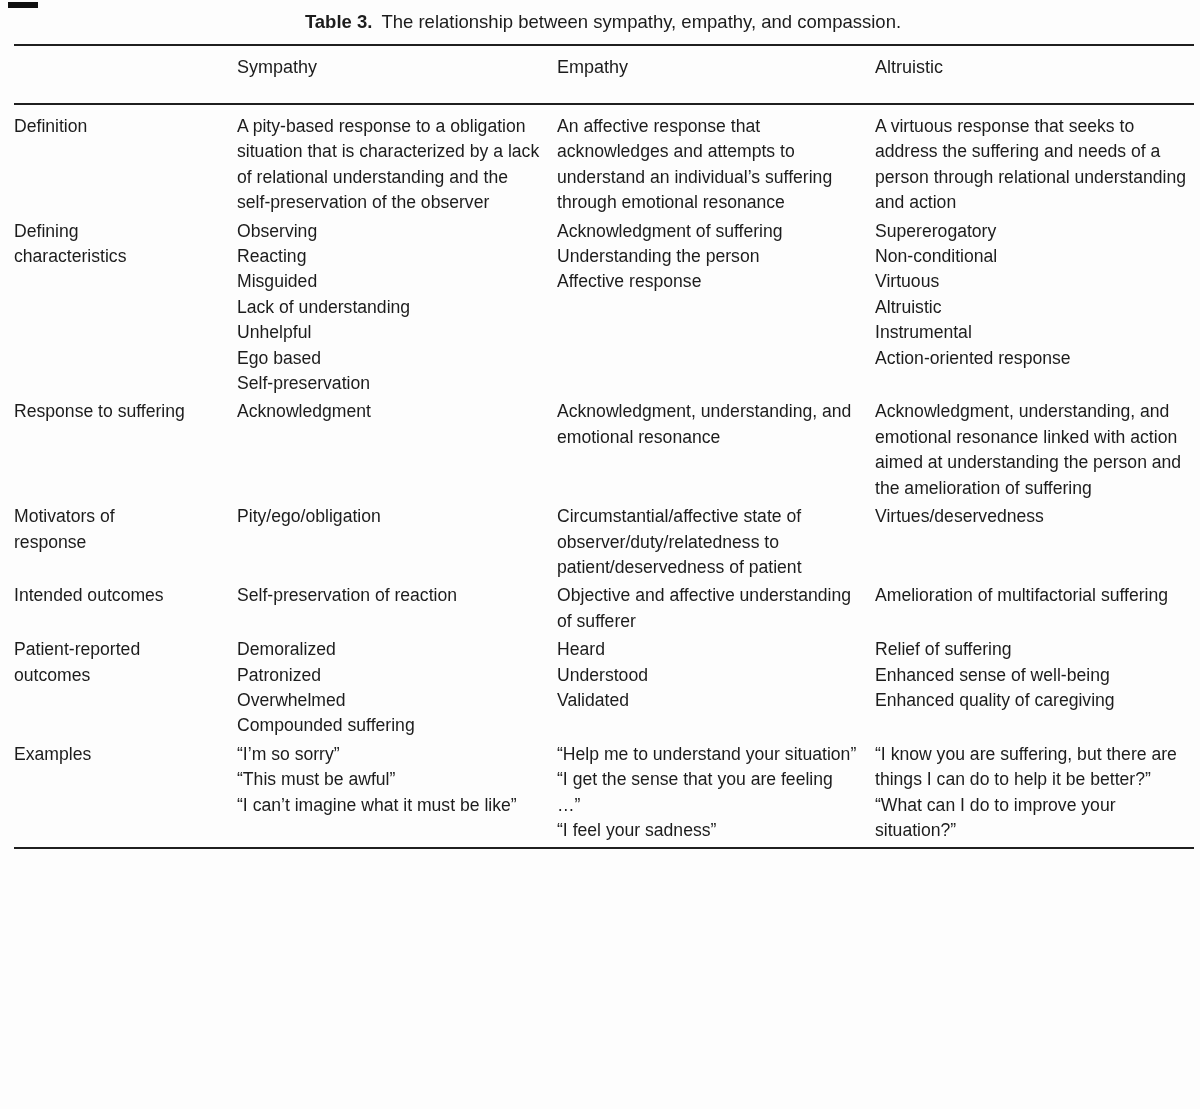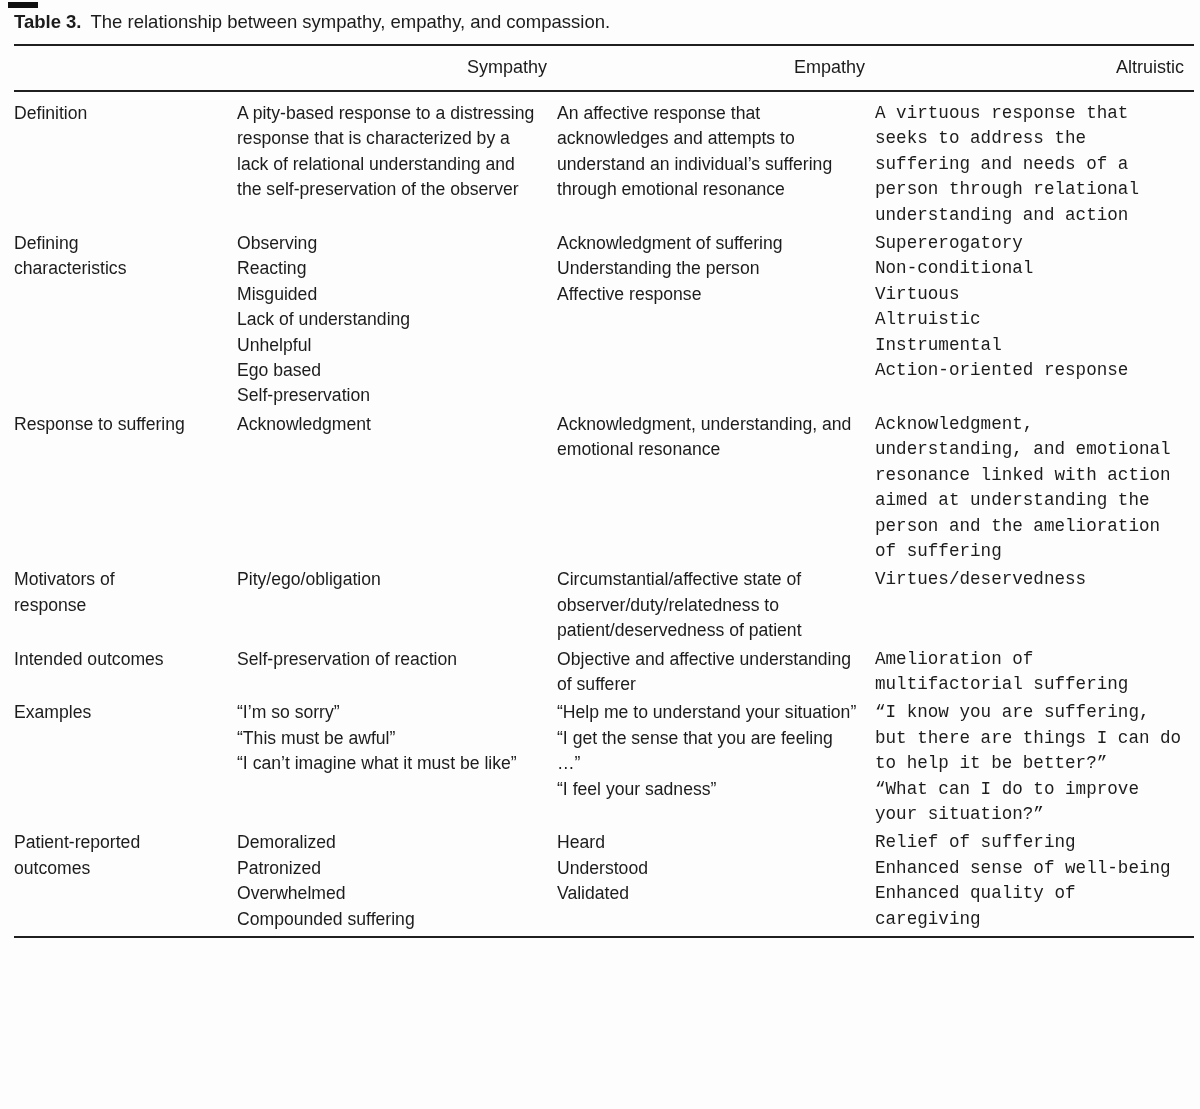--- a/index.html
+++ b/index.html
@@ -25,52 +25,53 @@
     top: 2px;
     width: 30px;
     height: 6px;
     background: #101010;
   }
   .table-title {
     padding-top: 10px;
     padding-bottom: 10px;
     font-size: 18.5px;
     line-height: 24px;
+    text-align: center;
   }
   .table-title .title-label {
     font-weight: bold;
     margin-right: 9px;
   }
   table.paper-table {
     border-collapse: collapse;
     table-layout: fixed;
     width: 1180px;
     border-top: 2px solid #1f1f1f;
     border-bottom: 2px solid #1f1f1f;
   }
   col.c-label      { width: 223px; }
   col.c-sympathy   { width: 320px; }
   col.c-empathy    { width: 318px; }
   col.c-compassion { width: 319px; }
   th {
-    text-align: right;
+    text-align: left;
     font-weight: normal;
     font-size: 18px;
     line-height: 25px;
-    padding: 9px 10px 10px 0;
+    padding: 9px 10px 23px 0;
     border-bottom: 2px solid #1f1f1f;
   }
   td {
     vertical-align: top;
     font-size: 17.6px;
     line-height: 25.4px;
     padding: 3px 14px 0 0;
     white-space: pre-line;
   }
-  td.compassion-cell { padding-right: 4px; font-family: Liberation Mono, monospace; }
+  td.compassion-cell { padding-right: 4px; }
   tbody tr:first-child td { padding-top: 9px; }
   tbody tr:last-child td { padding-bottom: 4px; }
 </style>
 </head>
 <body>
 
 <div class="page">
   <div class="scan-edge-mark"></div>
 
   <div class="table-title">
@@ -88,21 +89,21 @@
       <tr>
         <th></th>
         <th>Sympathy</th>
         <th>Empathy</th>
         <th>Altruistic</th>
       </tr>
     </thead>
     <tbody>
       <tr>
         <td>Definition</td>
-        <td>A pity-based response to a distressing response that is characterized by a lack of relational understanding and the self-preservation of the observer</td>
+        <td>A pity-based response to a obligation situation that is characterized by a lack of relational understanding and the self-preservation of the observer</td>
         <td>An affective response that acknowledges and attempts to understand an individual’s suffering through emotional resonance</td>
         <td class="compassion-cell">A virtuous response that seeks to address the suffering and needs of a person through relational understanding and action</td>
       </tr>
       <tr>
         <td>Defining
 characteristics</td>
         <td>Observing
 Reacting
 Misguided
 Lack of understanding
@@ -132,39 +133,39 @@
         <td>Circumstantial/affective state of observer/duty/relatedness to patient/deservedness of patient</td>
         <td class="compassion-cell">Virtues/deservedness</td>
       </tr>
       <tr>
         <td>Intended outcomes</td>
         <td>Self-preservation of reaction</td>
         <td>Objective and affective understanding of sufferer</td>
         <td class="compassion-cell">Amelioration of multifactorial suffering</td>
       </tr>
       <tr>
-        <td>Examples</td>
-        <td>“I’m so sorry”
-“This must be awful”
-“I can’t imagine what it must be like”</td>
-        <td>“Help me to understand your situation”
-“I get the sense that you are feeling …”
-“I feel your sadness”</td>
-        <td class="compassion-cell">“I know you are suffering, but there are things I can do to help it be better?”
-“What can I do to improve your situation?”</td>
-      </tr>
-      <tr>
         <td>Patient-reported
 outcomes</td>
         <td>Demoralized
 Patronized
 Overwhelmed
 Compounded suffering</td>
         <td>Heard
 Understood
 Validated</td>
         <td class="compassion-cell">Relief of suffering
 Enhanced sense of well-being
 Enhanced quality of caregiving</td>
       </tr>
+      <tr>
+        <td>Examples</td>
+        <td>“I’m so sorry”
+“This must be awful”
+“I can’t imagine what it must be like”</td>
+        <td>“Help me to understand your situation”
+“I get the sense that you are feeling …”
+“I feel your sadness”</td>
+        <td class="compassion-cell">“I know you are suffering, but there are things I can do to help it be better?”
+“What can I do to improve your situation?”</td>
+      </tr>
     </tbody>
   </table>
 </div>
 
 </body></html>

